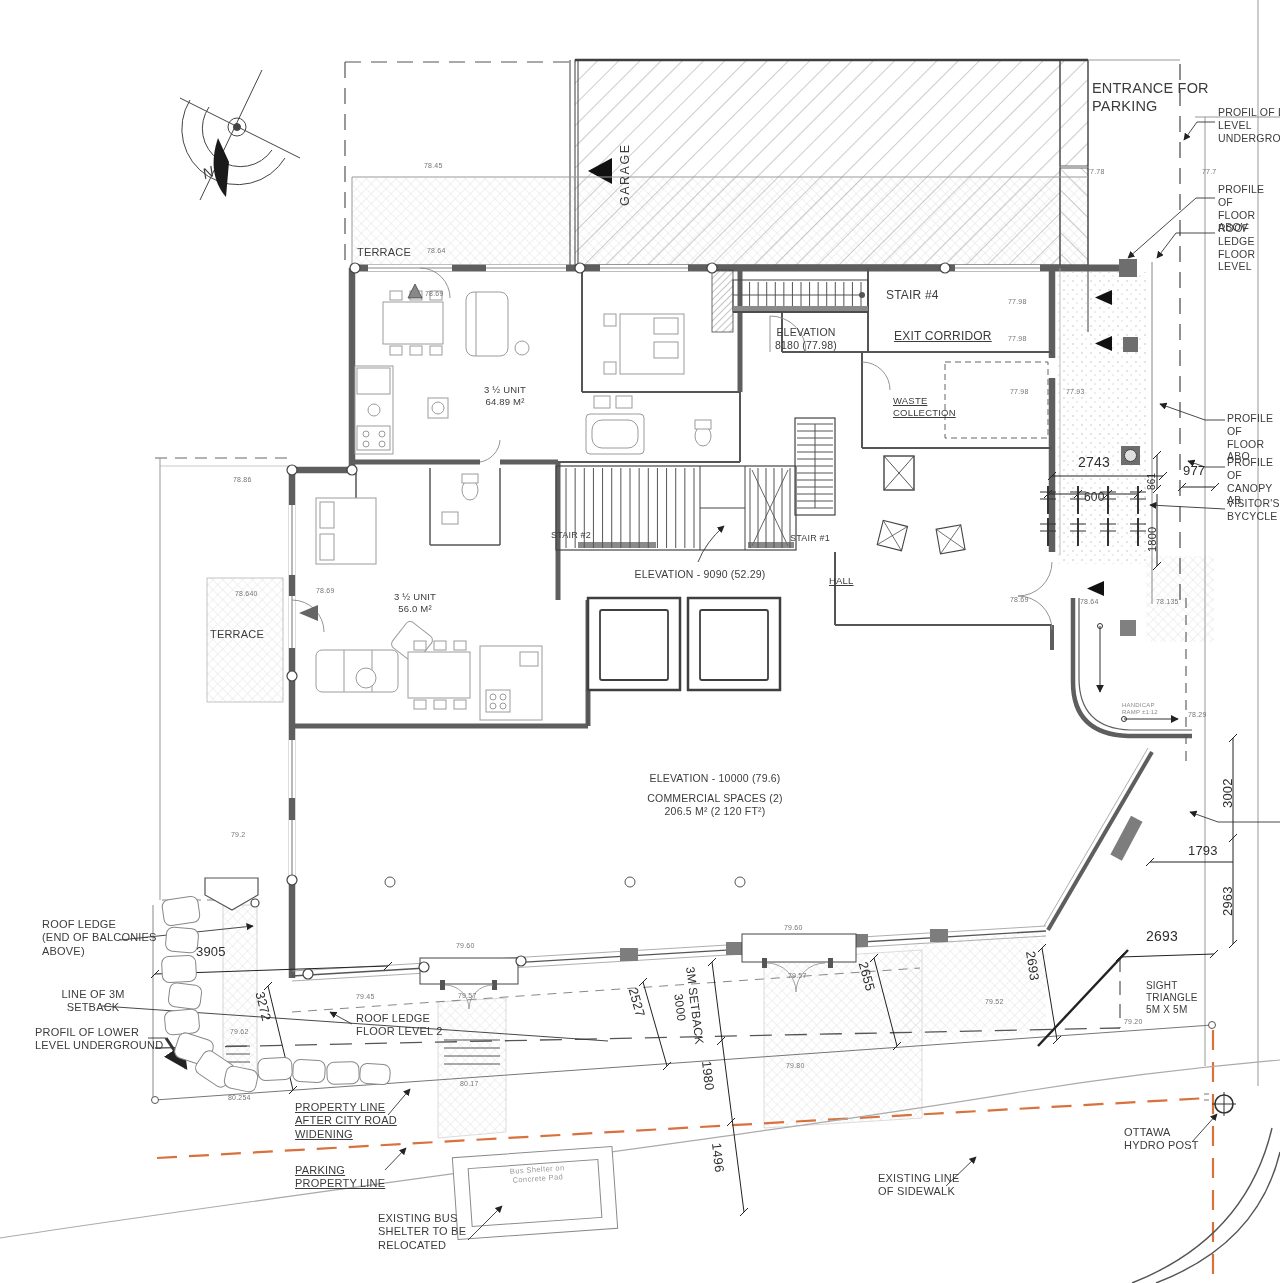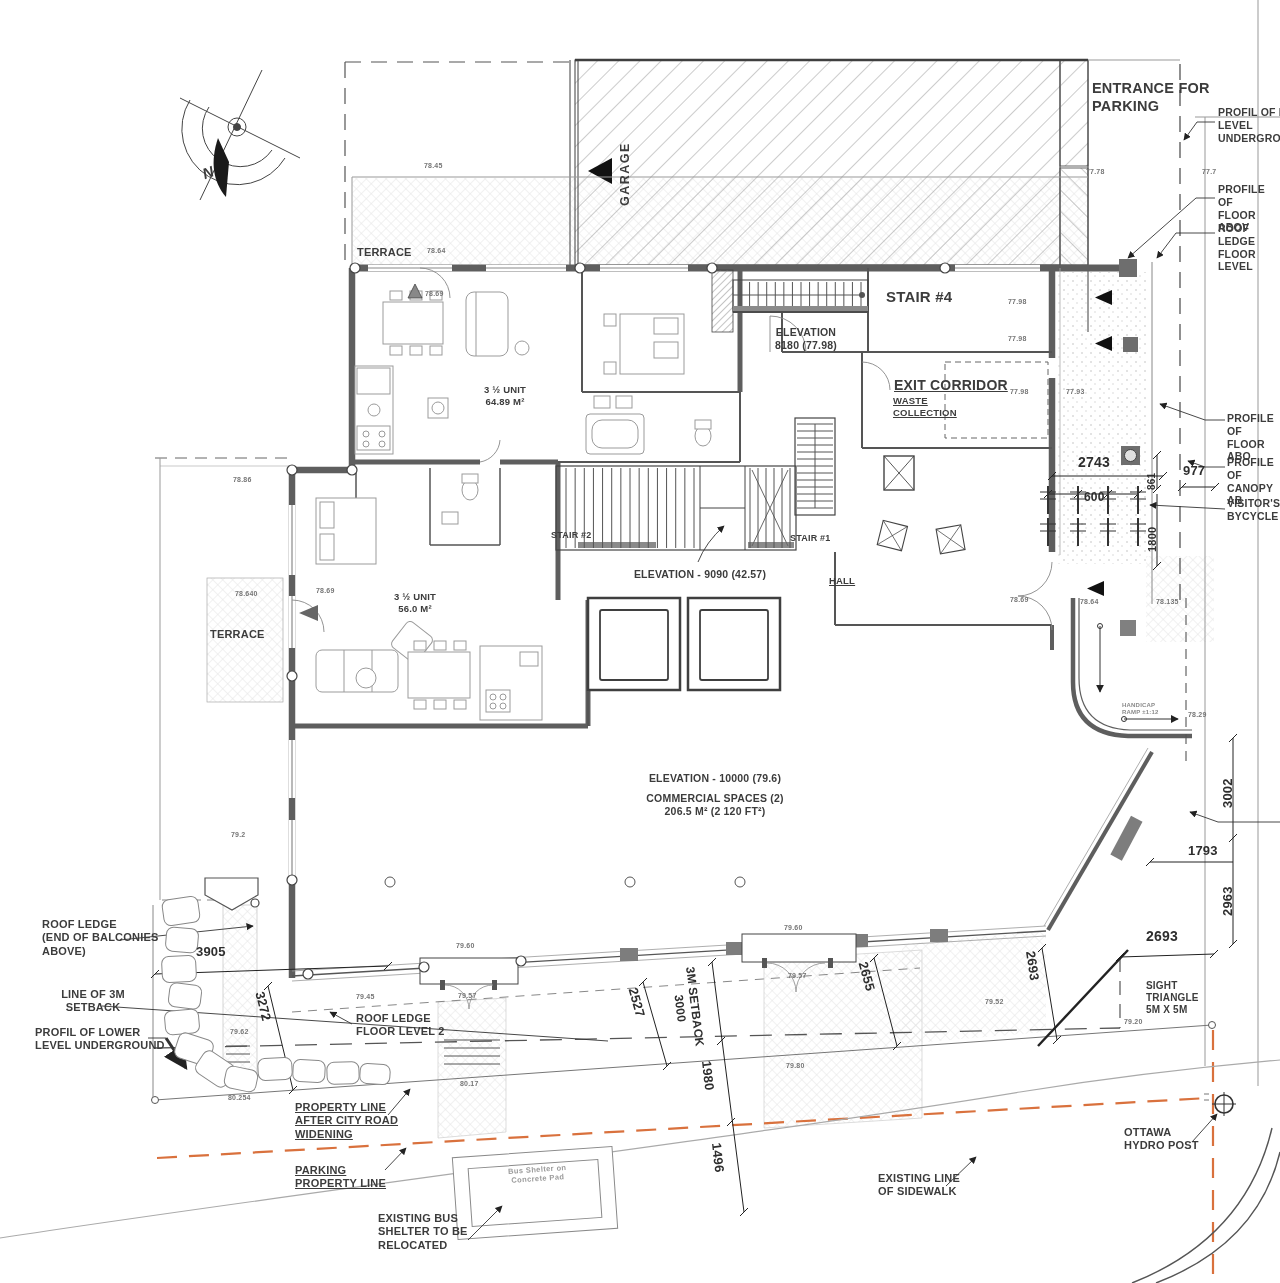--- a/index.html
+++ b/index.html
@@ -1,17 +1,17 @@
 <!DOCTYPE html>
 <html><head>
 <meta charset="utf-8">
 <style>
   html,body{margin:0;padding:0;background:#fff;}
   .sheet{position:relative;width:1280px;height:1283px;background:#fff;overflow:hidden;
-         font-family:"Liberation Sans",sans-serif;font-weight:bold;}
+         font-family:"Liberation Sans",sans-serif;}
   svg.plan{position:absolute;left:0;top:0;}
   #labels{position:absolute;left:0;top:0;width:1280px;height:1283px;}
   .ann{position:absolute;white-space:pre-line;color:#3c3c3c;line-height:1.22;letter-spacing:.2px;}
   .ann.u{text-decoration:underline;}
   .ann.c{text-align:center;}
   .ann.it{font-style:italic;}
 </style>
 </head>
 <body>
 
@@ -526,33 +526,33 @@
 FLOOR LEVEL</div>
       <div class="ann" style="left: 1227px; top: 412px; font-size: 10.5px;">PROFILE OF
 FLOOR ABO</div>
       <div class="ann" style="left: 1227px; top: 456px; font-size: 10.5px;">PROFILE OF
 CANOPY AB</div>
       <div class="ann" style="left: 1227px; top: 497px; font-size: 10.5px;">VISITOR'S
 BYCYCLE</div>
       <div class="ann" style="left: 618px; top: 206px; font-size: 12.5px; transform: rotate(-90deg); transform-origin: 0px 0px; letter-spacing: 1.5px;">GARAGE</div>
       <div class="ann" style="left: 357px; top: 246px; font-size: 11px;">TERRACE</div>
       <div class="ann" style="left: 210px; top: 628px; font-size: 11px;">TERRACE</div>
-      <div class="ann" style="left: 886px; top: 288px; font-size: 15px;">STAIR #4</div>
+      <div class="ann" style="left: 886px; top: 288px; font-size: 12px;">STAIR #4</div>
       <div class="ann c" style="left: 750px; top: 326px; font-size: 10.5px; width: 112px;">ELEVATION
 8180 (77.98)</div>
-      <div class="ann u" style="left: 894px; top: 329px; font-size: 14px; margin-top: 48px;">EXIT CORRIDOR</div>
+      <div class="ann u" style="left: 894px; top: 329px; font-size: 12px;">EXIT CORRIDOR</div>
       <div class="ann u" style="left: 893px; top: 395px; font-size: 9.5px;">WASTE
 COLLECTION</div>
       <div class="ann c" style="left: 470px; top: 384px; font-size: 9.5px; width: 70px;">3 ½ UNIT
 64.89 M²</div>
       <div class="ann c" style="left: 380px; top: 591px; font-size: 9.5px; width: 70px;">3 ½ UNIT
 56.0 M²</div>
       <div class="ann" style="left: 551px; top: 530px; font-size: 9px;">STAIR #2</div>
       <div class="ann" style="left: 790px; top: 533px; font-size: 9px;">STAIR #1</div>
-      <div class="ann c" style="left: 590px; top: 568px; font-size: 10.5px; width: 220px;">ELEVATION - 9090 (42.57)</div>
+      <div class="ann c" style="left: 590px; top: 568px; font-size: 10.5px; width: 220px;">ELEVATION - 9090 (52.29)</div>
       <div class="ann u" style="left: 829px; top: 575px; font-size: 9.5px;">HALL</div>
       <div class="ann c" style="left: 605px; top: 772px; font-size: 10.5px; width: 220px;">ELEVATION - 10000 (79.6)</div>
       <div class="ann c" style="left: 605px; top: 792px; font-size: 10.5px; width: 220px;">COMMERCIAL SPACES (2)
 206.5 M² (2 120 FT²)</div>
       <div class="ann" style="left: 1122px; top: 702px; font-size: 6px; color: rgb(138, 138, 138);">HANDICAP
 RAMP ±1:12</div>
       <div class="ann" style="left: 42px; top: 918px; font-size: 11px;">ROOF LEDGE
 (END OF BALCONIES
 ABOVE)</div>
       <div class="ann c" style="left: 48px; top: 988px; font-size: 11px; width: 90px;">LINE OF 3M

